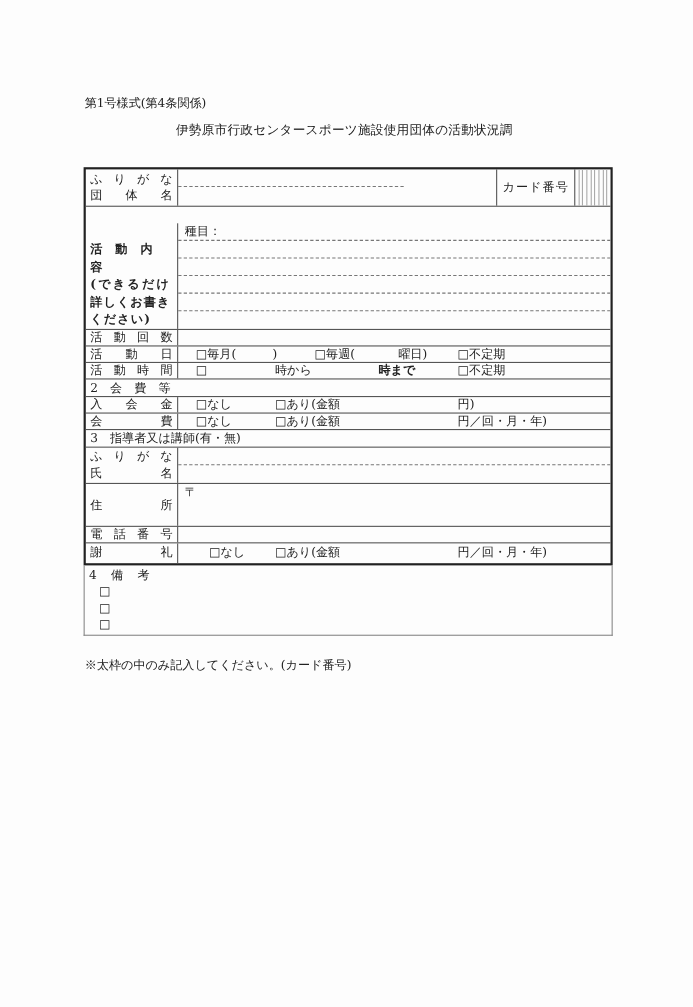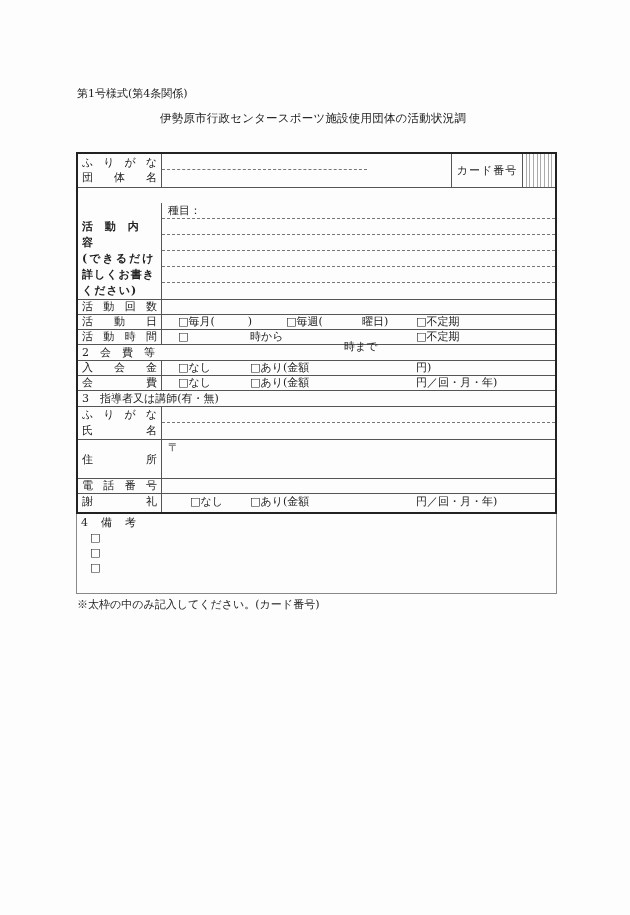--- a/index.html
+++ b/index.html
@@ -27,21 +27,21 @@
 
   .card-label { position: absolute; left: 289px; top: 0; bottom: 0; width: 72px; border-left: 1px solid #555; border-right: 1px solid #555; box-sizing: border-box; display: flex; align-items: center; justify-content: center; font-size: 11px; letter-spacing: 1px; }
   .card-boxes { position: absolute; left: 361px; right: 0; top: 0; bottom: 0; display: flex; }
   .card-box { flex: 1; border-right: 1px solid #aaa; box-sizing: border-box; }
   .card-box:last-child { border-right: none; }
 
   .multi-lbl { position: absolute; left: 4px; right: 4px; font-size: 11px; line-height: 16px; }
   .multi-lbl div { display: flex; justify-content: space-between; font-weight: bold; }
 
   #remarks {
-    position: absolute; left: 76px; top: 514px; width: 481px; height: 80px;
+    position: absolute; left: 76px; top: 514px; width: 481px; height: 64px;
     border: 1px solid #888; border-top: none; box-sizing: border-box;
   }
   #note { left: 77px; top: 597px; font-size: 11px; }
 </style>
 </head>
 <body>
 
 <div class="abs" id="form-no">第1号様式(第4条関係)</div>
 <div class="abs" id="doc-title">伊勢原市行政センタースポーツ施設使用団体の活動状況調</div>
 
@@ -133,21 +133,21 @@
       <div class="lbl-text" style="top:0;">
         <span>活</span>
         <span>動</span>
         <span>時</span>
         <span>間</span>
       </div>
     </div>
     <div class="cell">
       <span class="t" style="left:16px;top:0;">□</span>
       <span class="t" style="left:88px;top:0;">時から</span>
-      <span class="t" style="left:182px;top:10px;">時まで</span>
+      <span class="t" style="left:182px;top:0;font-weight:bold;">時まで</span>
       <span class="t" style="left:254px;top:0;">□不定期</span>
     </div>
   </div>
 
   <div class="row" style="top:191px;height:16px;">
     <span class="section-title">2　会　費　等</span>
   </div>
 
   <div class="row" style="top:207px;height:15px;">
     <div class="lbl">

